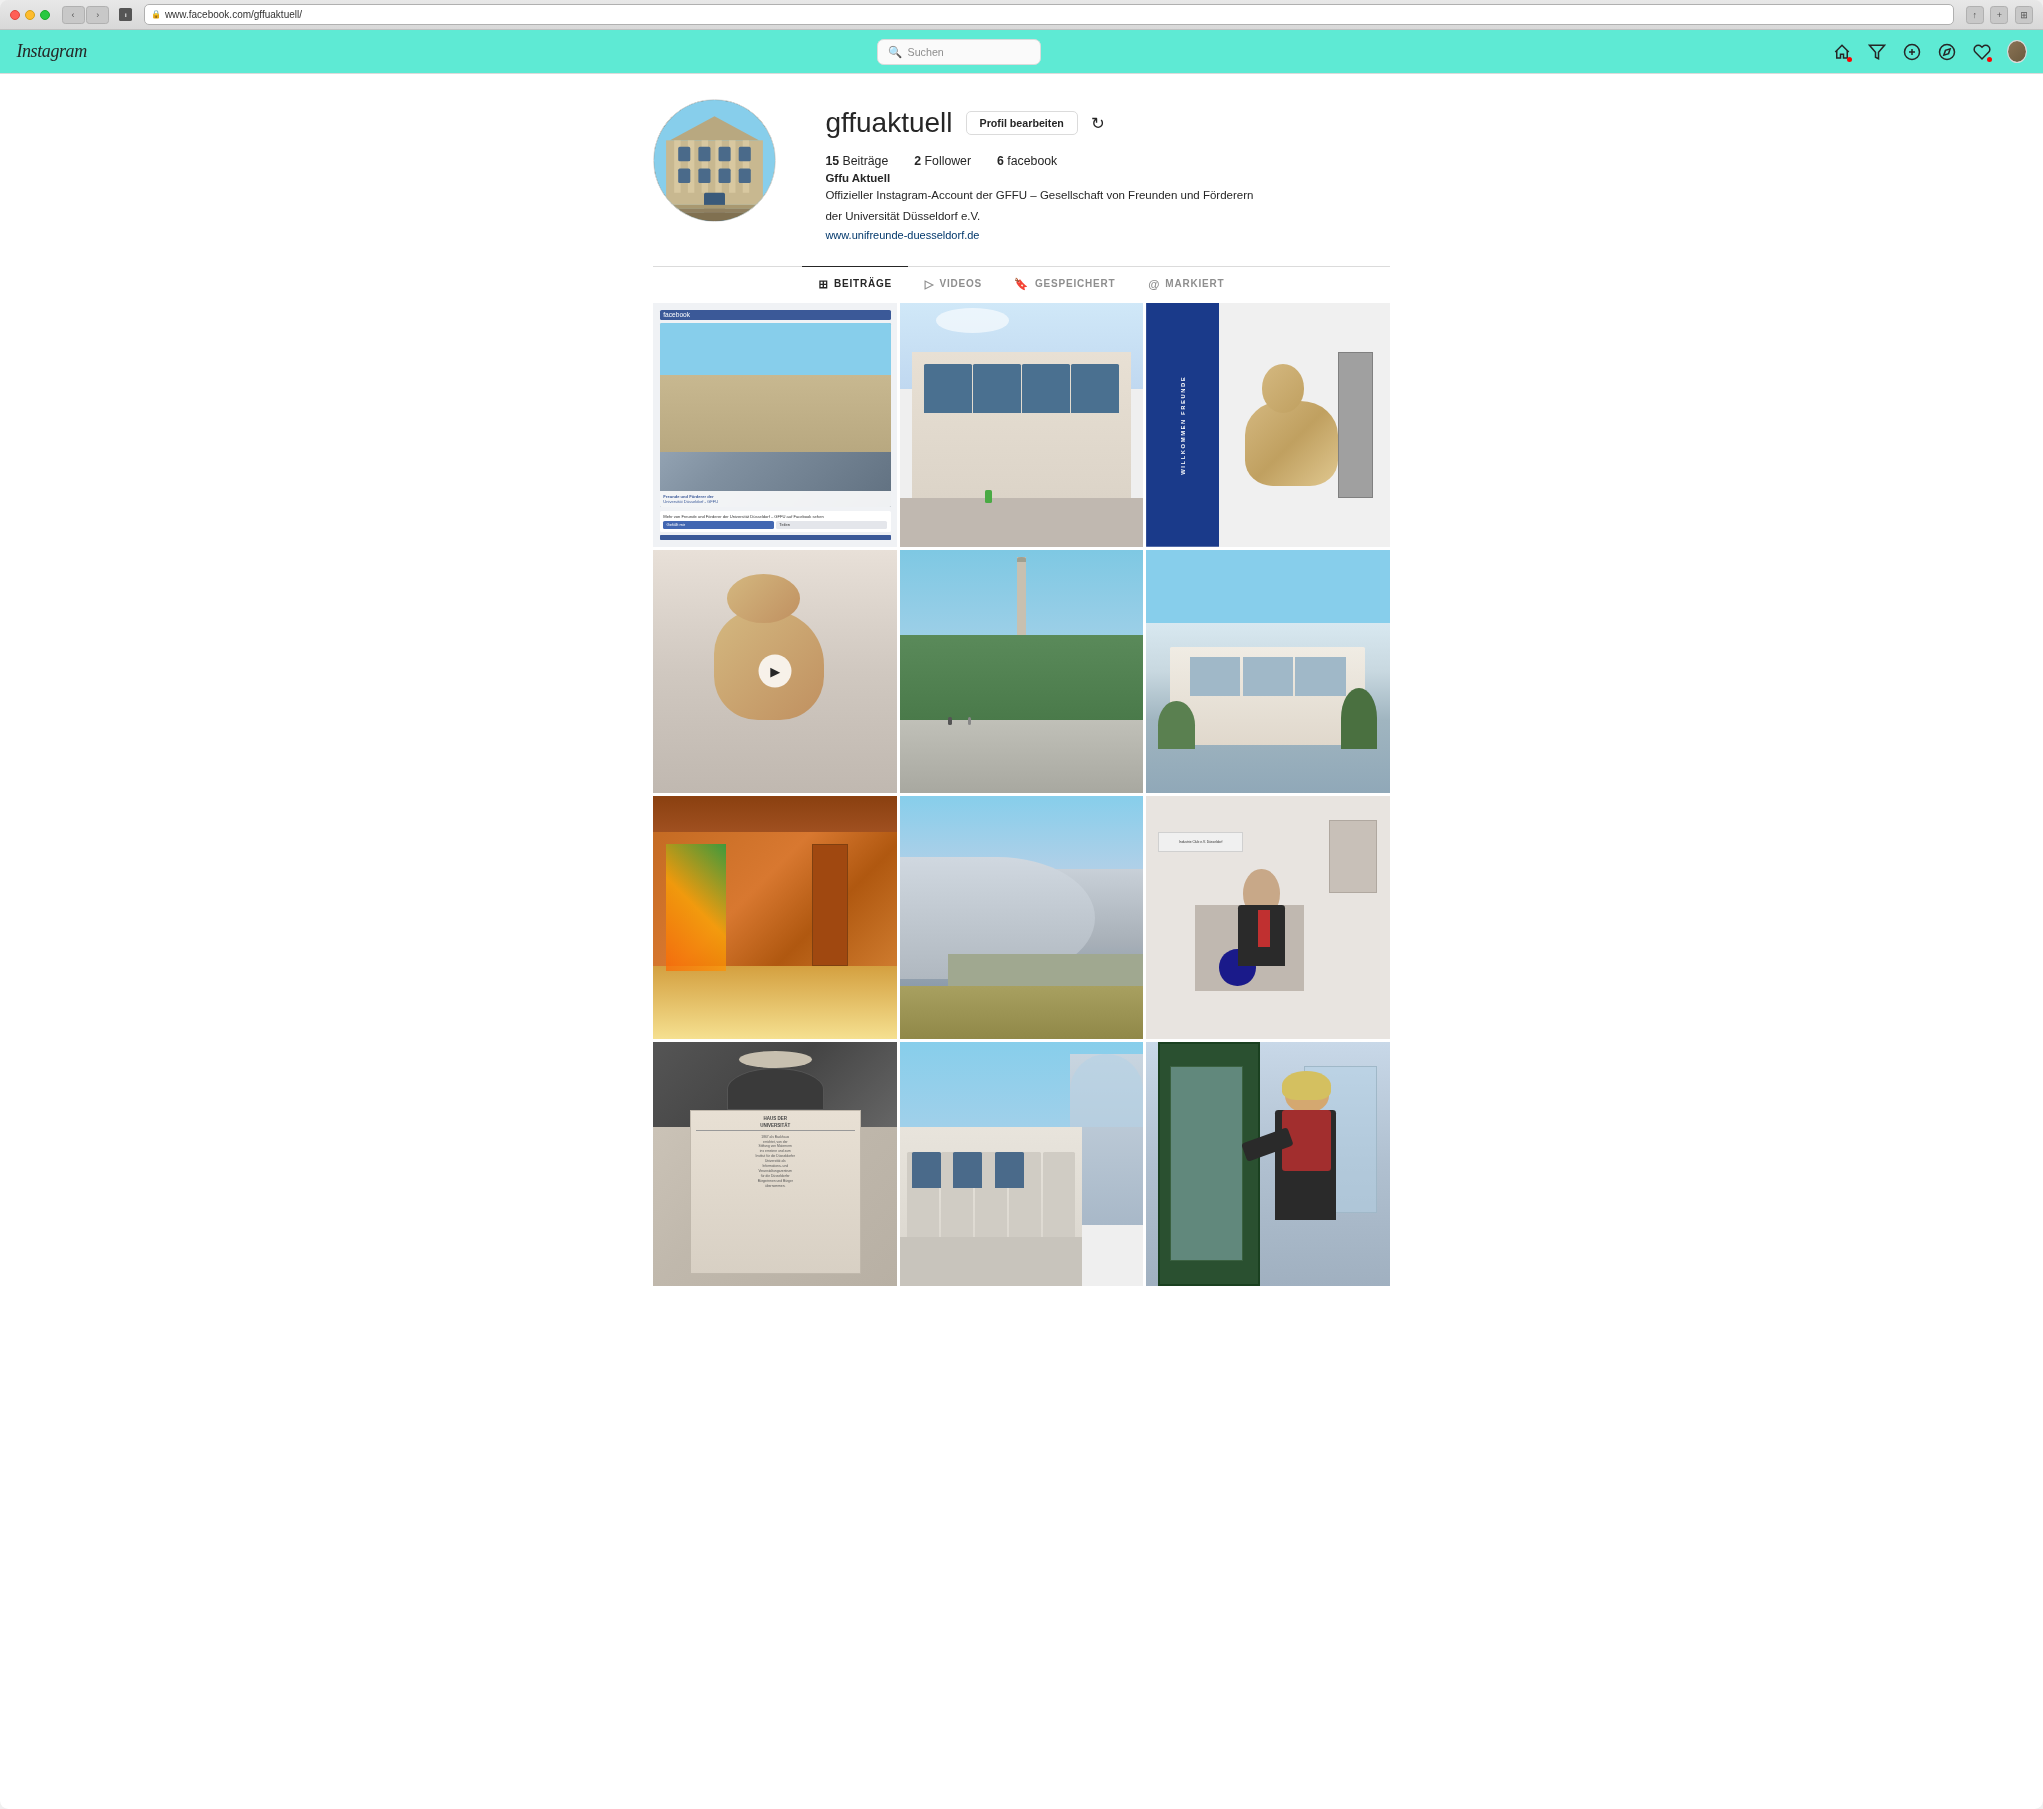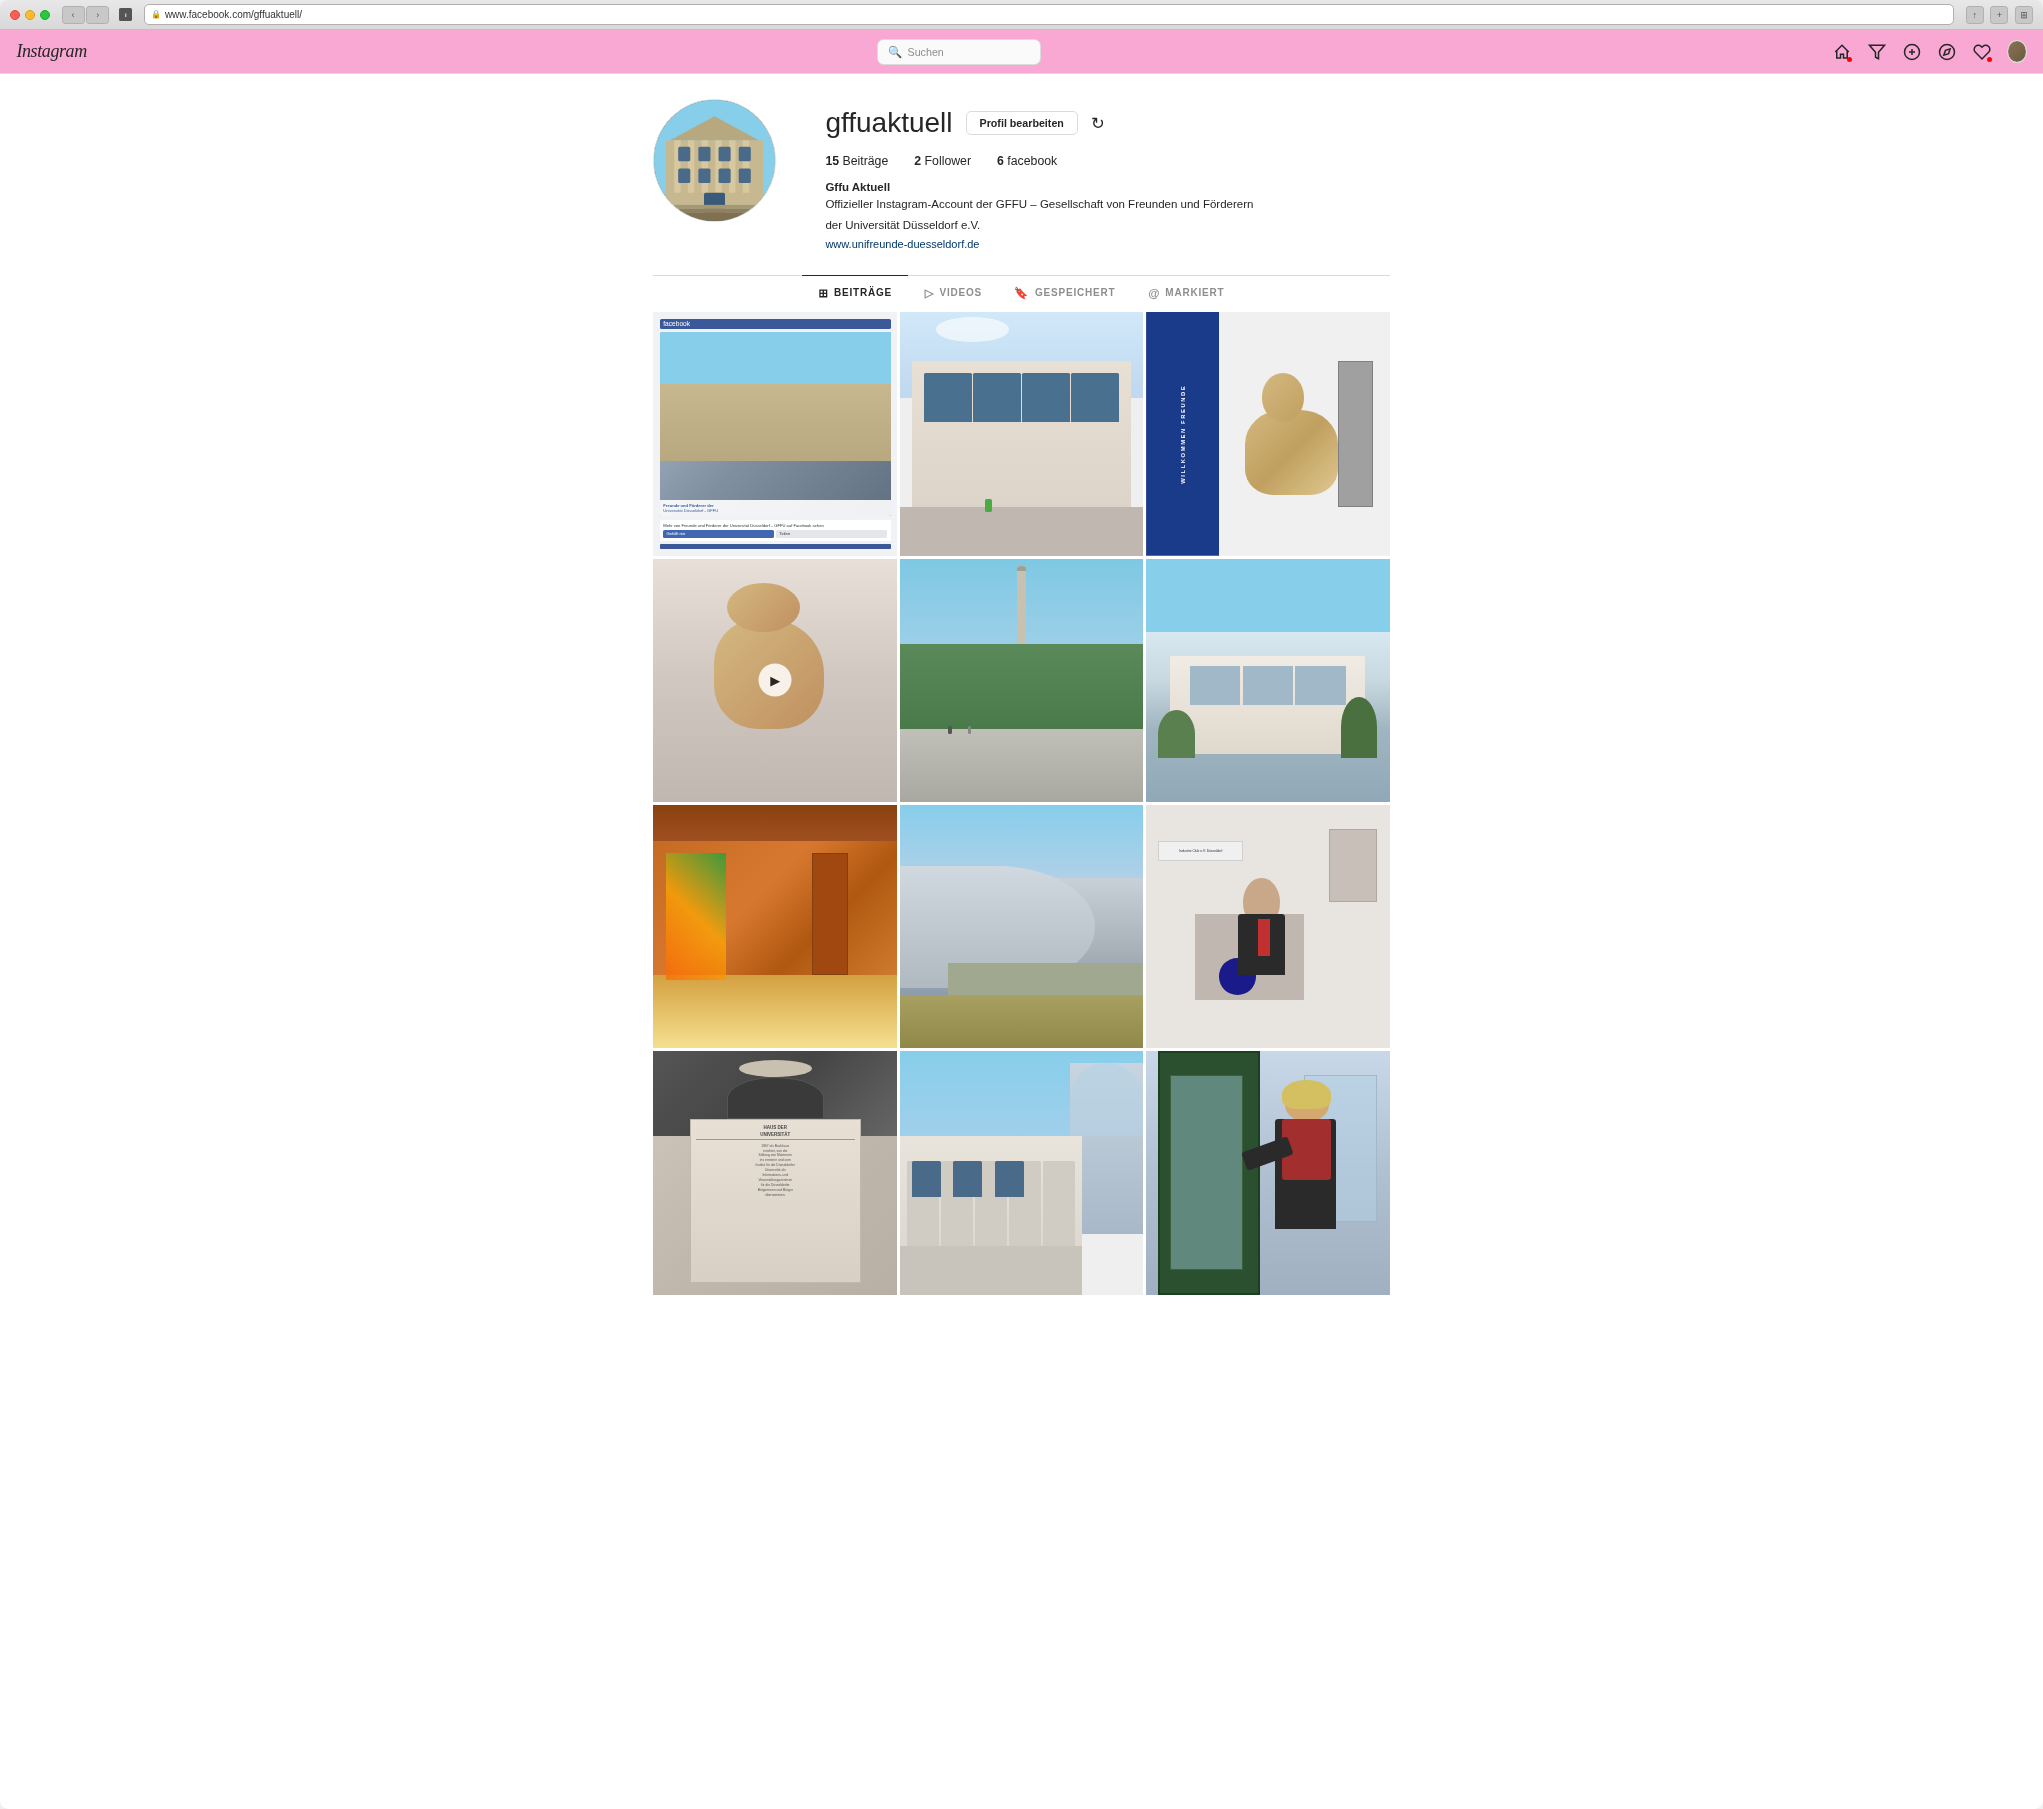--- a/index.html
+++ b/index.html
@@ -100,21 +100,21 @@
 
     
     .instagram-page {
       background: white;
       min-height: calc(100vh - 30px);
     }
 
     
     .ig-header {
       height: 44px;
-      background: #f9a8d4;
+      background: #5eead4;
       border-bottom: 0.8px solid #dbdbdb;
       display: flex;
       align-items: center;
       padding: 0 16.4px;
       position: sticky;
       top: 15px;
       z-index: 10;
       justify-content: space-between;
     }
     .ig-logo {
@@ -225,21 +225,21 @@
       cursor: pointer;
     }
     .profile-refresh-icon {
       font-size: 16.4px;
       color: #262626;
       cursor: pointer;
     }
     .profile-stats {
       display: flex;
       gap: 26px;
-      margin-bottom: 13px;
+      margin-bottom: 4px;
     }
     .profile-stat {
       font-size: 12.3px;
       color: #262626;
     }
     .profile-stat strong {
       font-weight: 600;
     }
     .profile-name {
       font-size: 11.5px;

